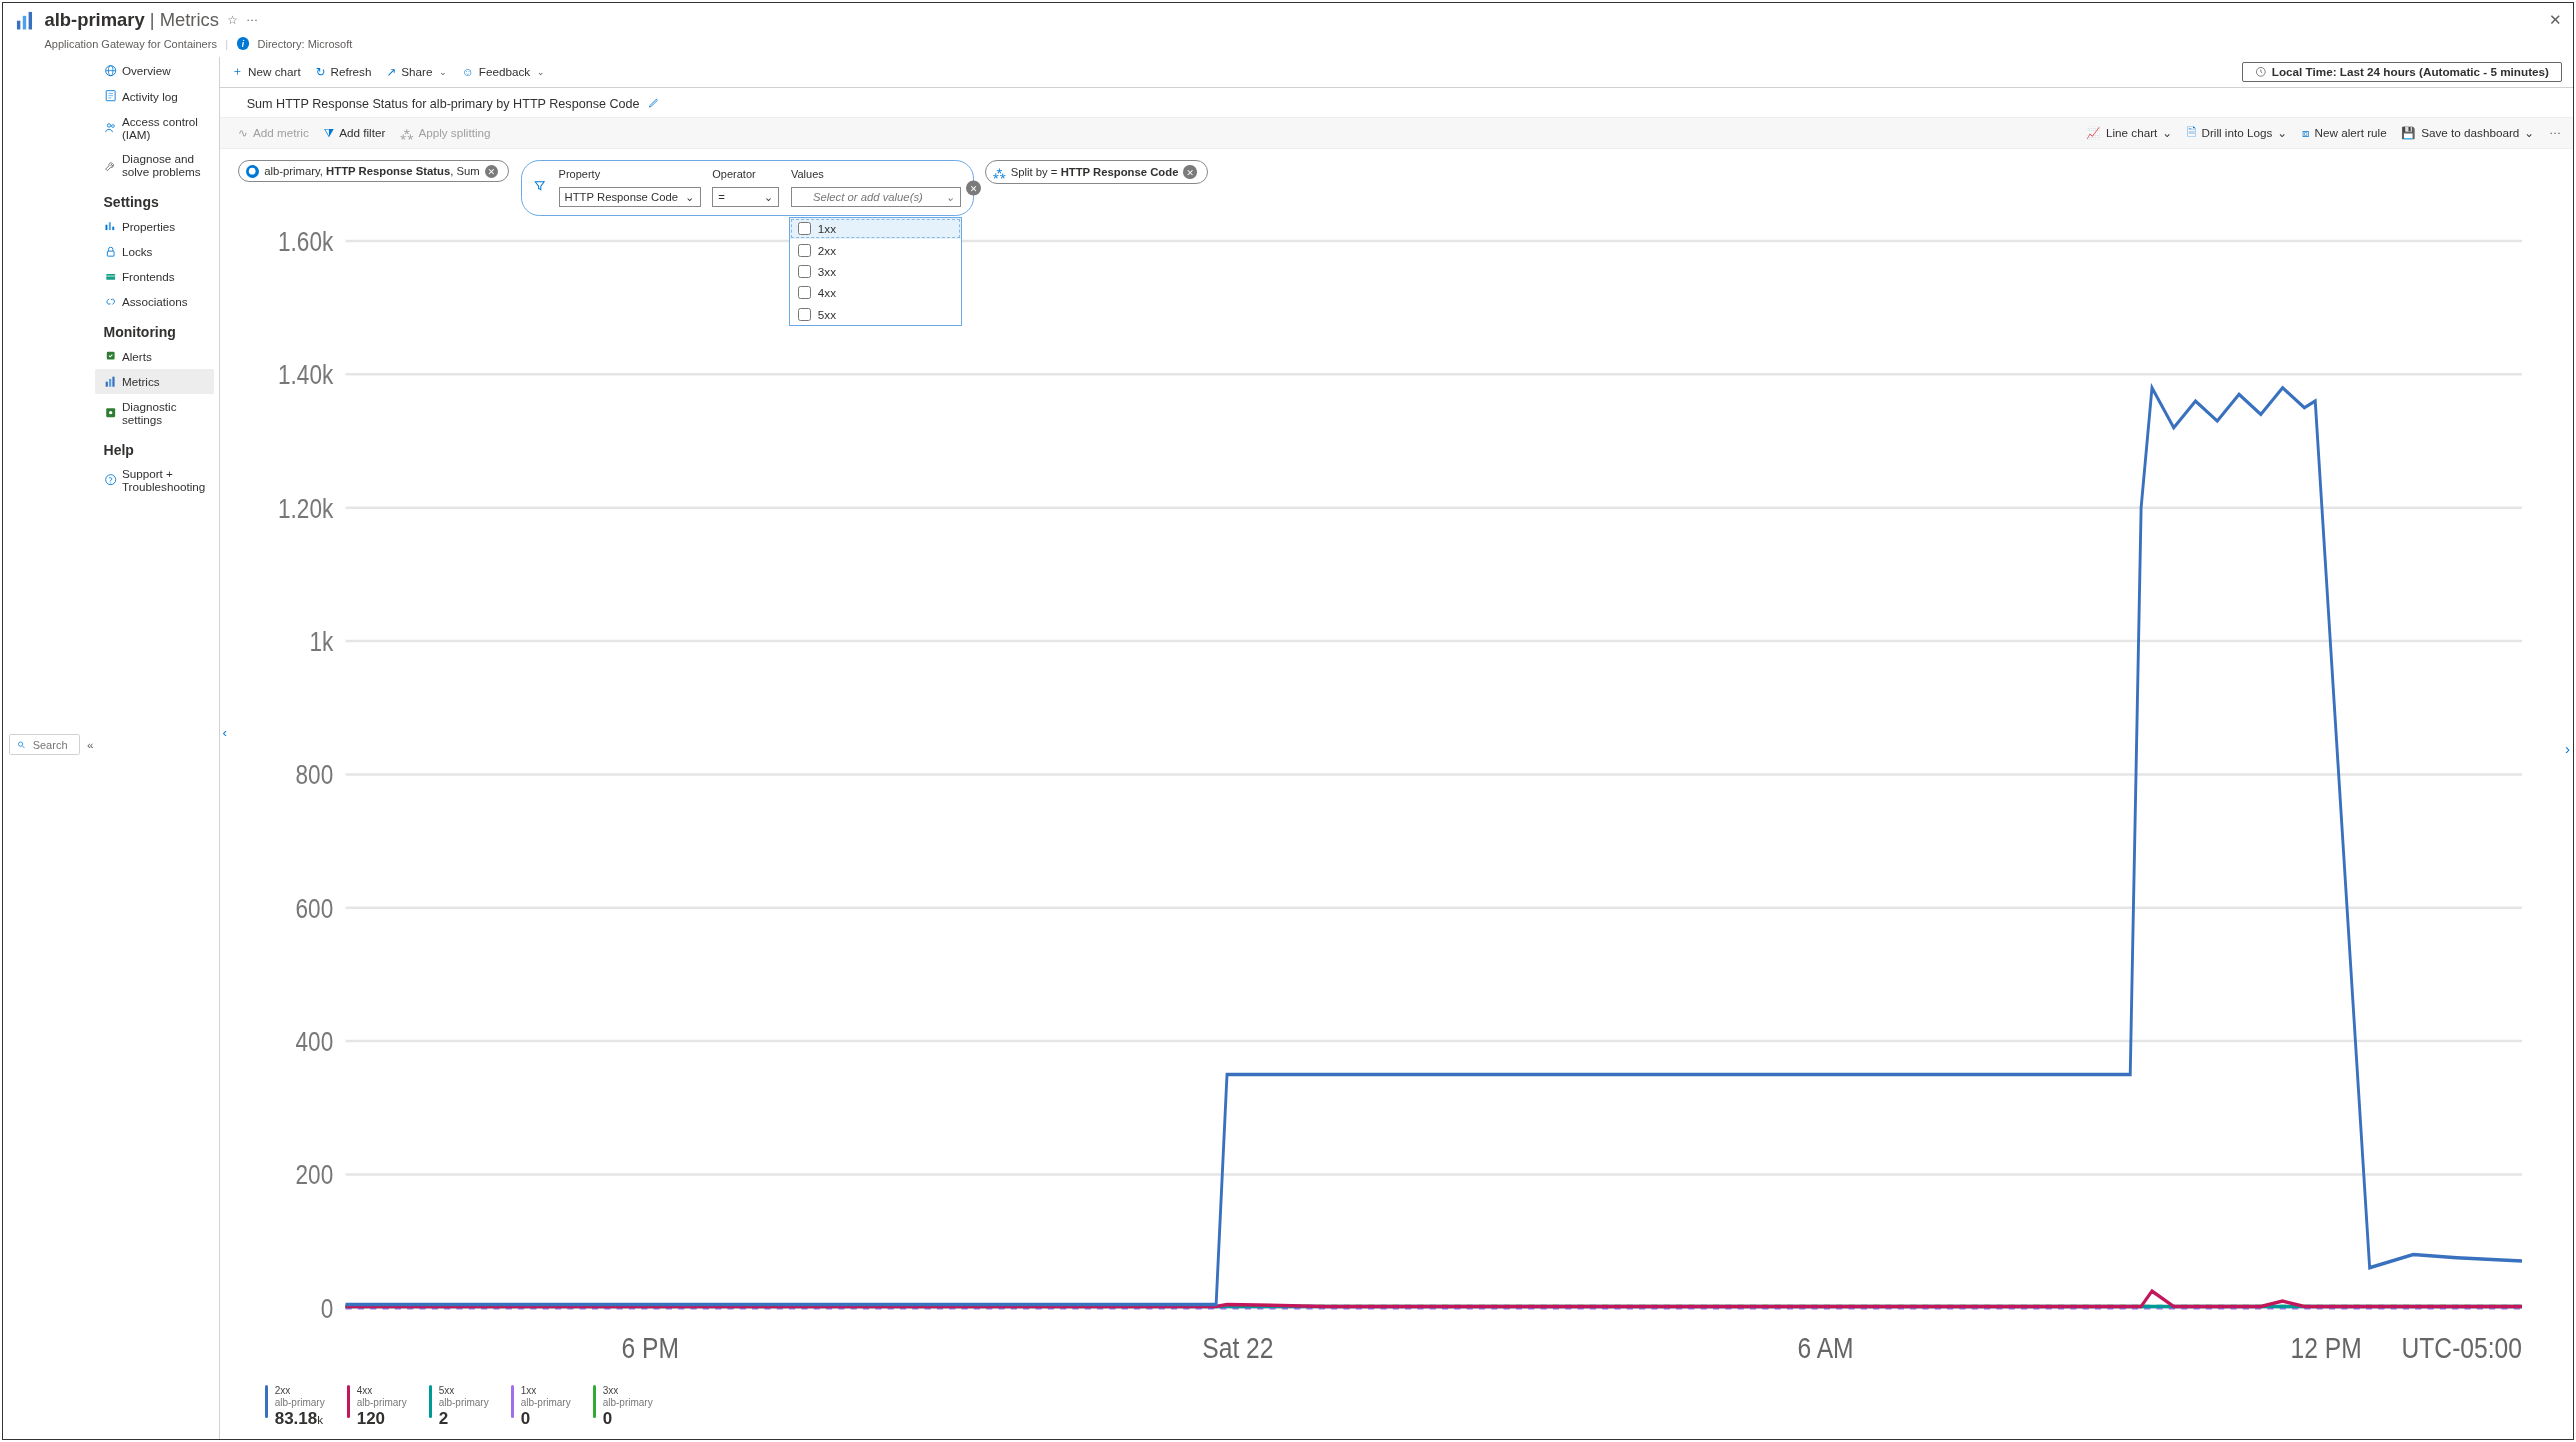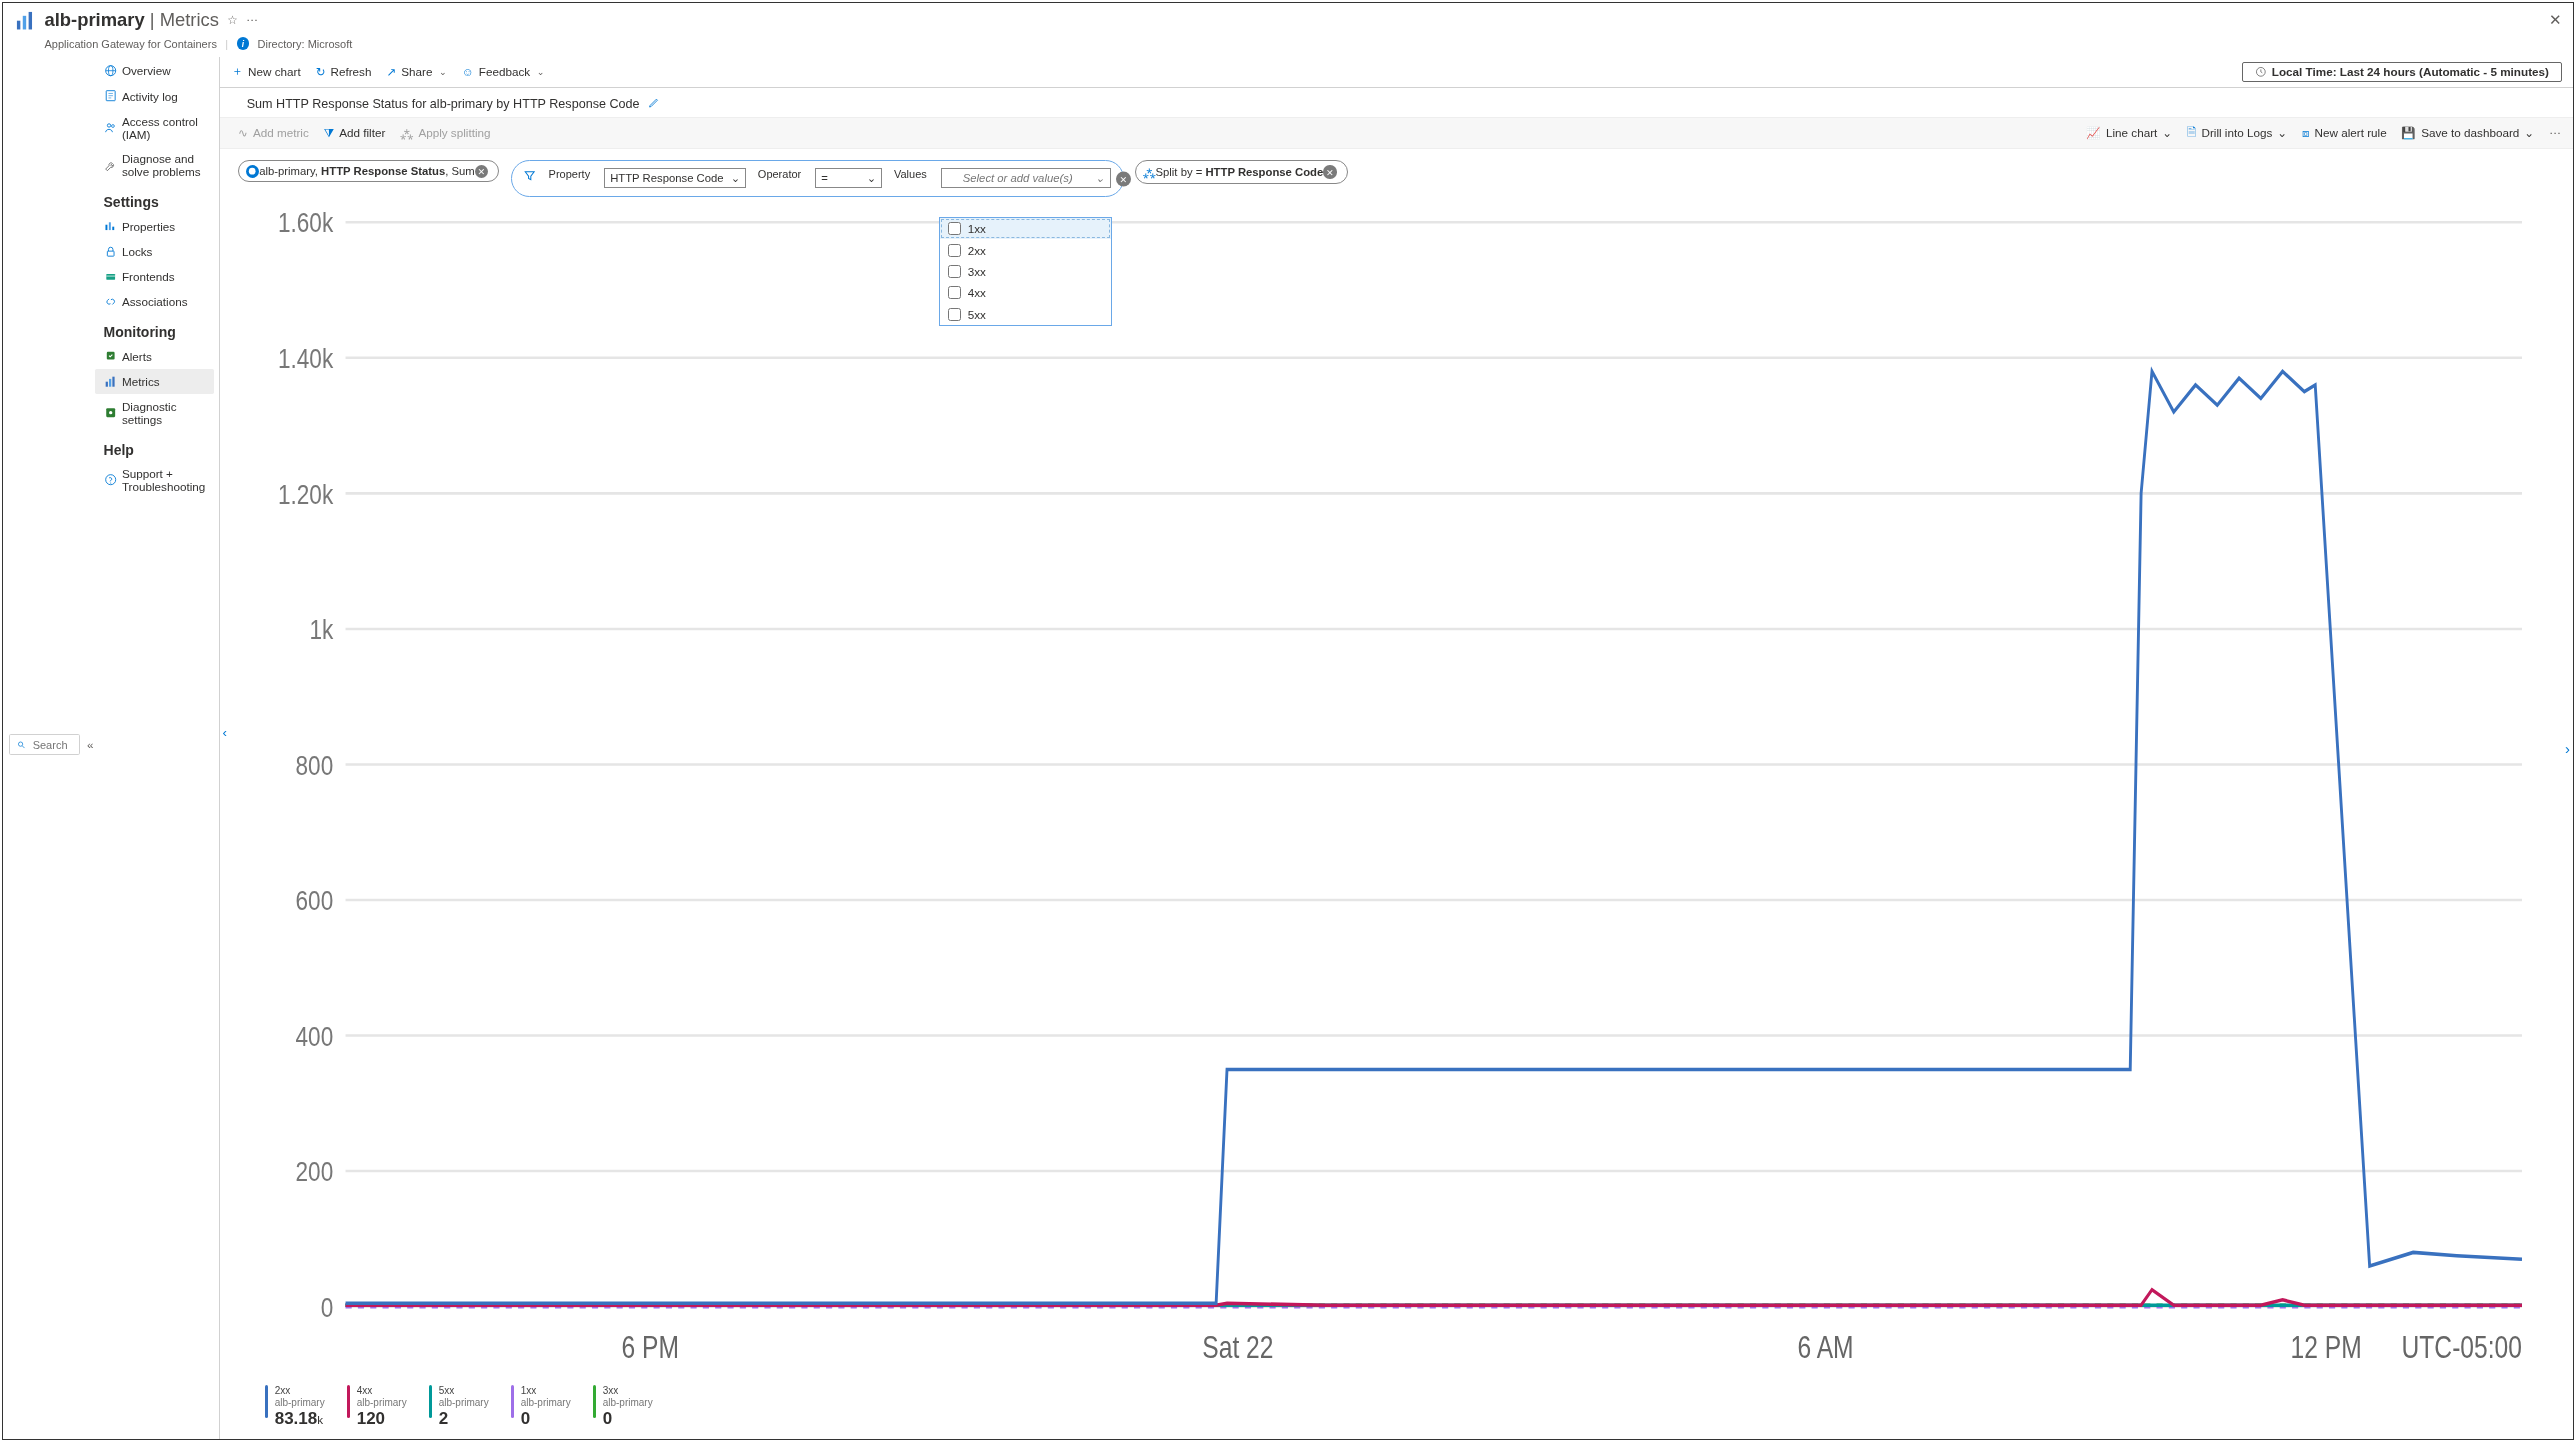--- a/index.html
+++ b/index.html
@@ -46,26 +46,26 @@
   .tool-btn .bi{color:var(--azure-blue);}
   .tool-btn .chev{color:var(--muted);font-size:9.2px;margin-left:1.7px;}
   .spacer{flex:1;}
   .time-pill{border:0.8px solid #666;border-radius:2px;padding:2.5px 11.7px;font-size:11.7px;display:flex;align-items:center;gap:5px;cursor:pointer;font-weight:bold;}
   .chart-title-row{padding:8.4px 20px 5px 27px;display:flex;align-items:center;gap:8.4px;font-size:12.6px;}
   .pencil{color:var(--azure-blue);cursor:pointer;}
   .chart-toolbar{display:flex;align-items:center;padding:5px 11.7px 5px 18.4px;background:#f7f7f7;gap:15px;font-size:11.7px;border-top:0.8px solid #eee;border-bottom:0.8px solid #eee;}
   .ct-btn{display:flex;align-items:center;gap:5px;cursor:pointer;}
   .ct-btn.muted{color:#a0a0a0;}
   .pills-row{display:flex;align-items:flex-start;gap:11.7px;padding:11.7px 18.4px 0 18.4px;flex-wrap:wrap;}
-  .pill{display:flex;align-items:center;border:0.8px solid #888;border-radius:15px;padding:3.3px 10px 3.3px 6.7px;font-size:11.3px;background:#fff;}
+  .pill{display:flex;align-items:center;gap:5px;border:0.8px solid #888;border-radius:15px;padding:3.3px 10px 3.3px 6.7px;font-size:11.3px;background:#fff;}
   .pill .pill-icon{width:13.4px;height:13.4px;border-radius:50%;background:var(--azure-blue);display:flex;align-items:center;justify-content:center;}
   .pill .x{width:13.4px;height:13.4px;border-radius:50%;background:#7a7a7a;color:#fff;display:flex;align-items:center;justify-content:center;font-size:9.2px;cursor:pointer;}
   .filter-group{border:1.7px solid #6aa8e8;border-radius:18.4px;padding:6.7px 11.7px 8.4px 11.7px;display:flex;align-items:flex-end;gap:11.7px;position:relative;}
   .filter-icon{color:var(--azure-blue);align-self:center;padding-bottom:1.7px;}
-  .field{display:flex;flex-direction:row;gap:14px;}
+  .field{display:flex;flex-direction:column;gap:7px;}
   .field label{font-size:11px;color:var(--text);}
   .field select,.field .combo{border:0.8px solid #888;padding:2.5px 5px;font-size:11.3px;background:#fff;font-family:inherit;}
   .combo{display:flex;align-items:center;justify-content:space-between;gap:6.7px;min-width:141px;cursor:pointer;}
   .combo.italic span{font-style:italic;color:#777;margin-left:16px;}
   .filter-x{width:15px;height:15px;border-radius:50%;background:#7a7a7a;color:#fff;display:flex;align-items:center;justify-content:center;font-size:9.2px;cursor:pointer;position:absolute;right:-8.4px;top:50%;transform:translateY(-50%);}
   .dropdown{position:absolute;top:49px;right:-0.8px;width:173px;border:1.7px solid #6aa8e8;background:#fff;z-index:10;}
   .dd-item{display:flex;align-items:center;gap:6.7px;padding:4.2px 8.4px;font-size:11.7px;cursor:pointer;}
   .dd-item.hl{background:#e6f2fb;outline:0.8px dashed #8ab8e0;outline-offset:-2.5px;}
   .dd-item input{margin:0;}
   .chart-area{flex:1;position:relative;margin:10px 27px 0 27px;min-height:0;}

